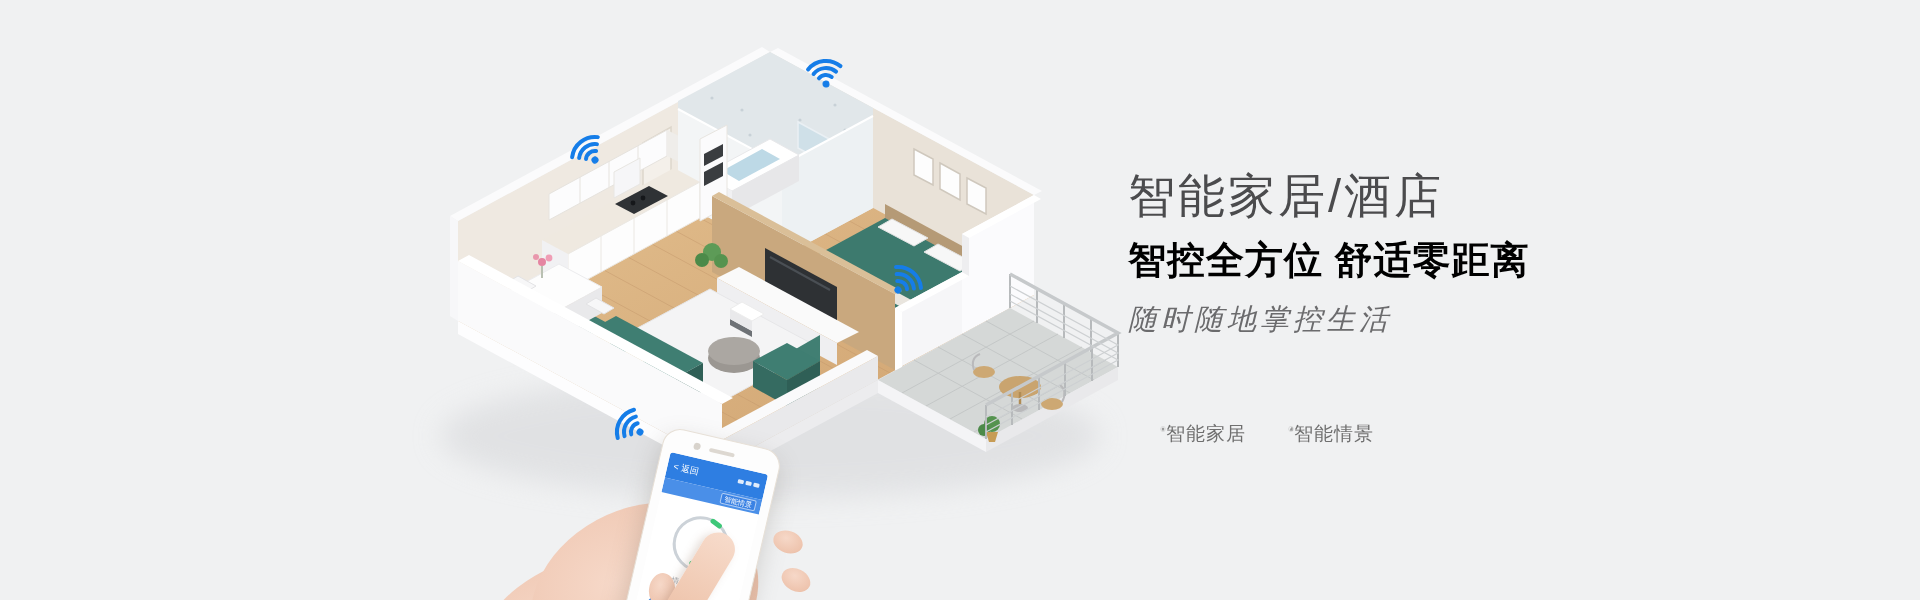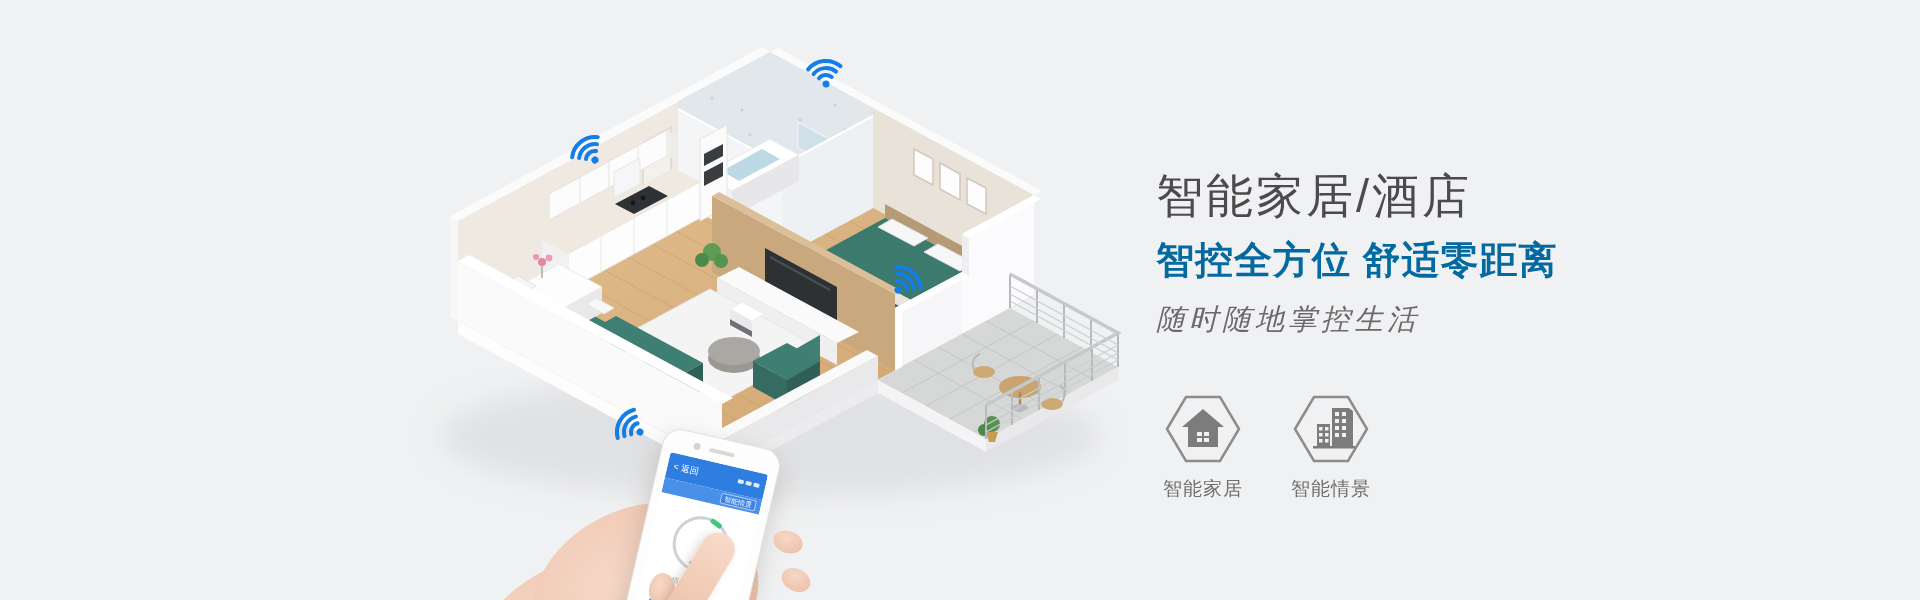--- a/index.html
+++ b/index.html
@@ -1,27 +1,27 @@
 <!DOCTYPE html>
 <html><head>
 <meta charset="utf-8">
 <style>
   * { margin:0; padding:0; box-sizing:border-box; }
   html,body { width:1920px; height:600px; }
   body { font-family:"Liberation Sans", sans-serif; }
   .banner { position:relative; width:1920px; height:600px; background:#f0f1f2; overflow:hidden; }
 
   
-  .copy { position:absolute; left:1156px; top:170px; }
+  .copy { position:absolute; left:1128px; top:170px; }
   .copy .title { font-size:47px; font-weight:300; color:#4b4b4d; letter-spacing:3px; line-height:1.1; }
-  .copy .subtitle { margin-top:17px; font-size:38px; font-weight:700; color:#0369a1; letter-spacing:1px; line-height:1.15; }
+  .copy .subtitle { margin-top:17px; font-size:38px; font-weight:700; color:#000000; letter-spacing:1px; line-height:1.15; }
   .copy .tagline { margin-top:18px; font-size:29px; font-weight:300; color:#6b6b6d; letter-spacing:4px;font-style:italic; }
 
   .categories { position:absolute; left:1160px; top:392px; display:flex; gap:42px; }
-  .category { width:86px; display:flex; flex-direction:column; align-items:center; cursor:pointer; }
+  .category { width:86px; display:flex; flex-direction:row; align-items:center; cursor:pointer; }
   .category .hex { width:80px; height:74px; }
   .category .cat-label { margin-top:10px; font-size:19px; color:#6f6f6f; letter-spacing:1px; white-space:nowrap; }
 
   
   .apartment { position:absolute; left:390px; top:40px; width:760px; height:500px; }
 
   
   .hand-phone { position:absolute; left:545px; top:415px; width:380px; height:200px; }
   .skin { position:absolute; background:radial-gradient(ellipse at 40% 35%, #f6d8c8 0%, #eec4ae 70%, #e5b49c 100%); border-radius:50%; }
   .palm  { left:-18px; top:92px;  width:235px; height:185px; transform:rotate(-24deg); }

